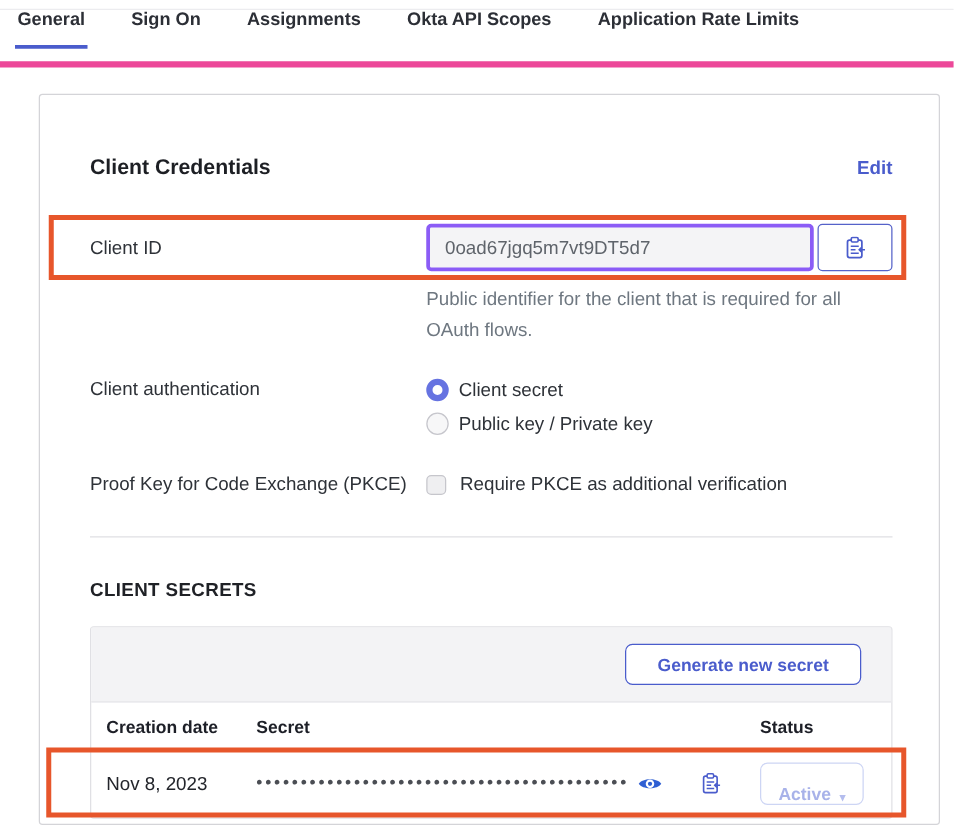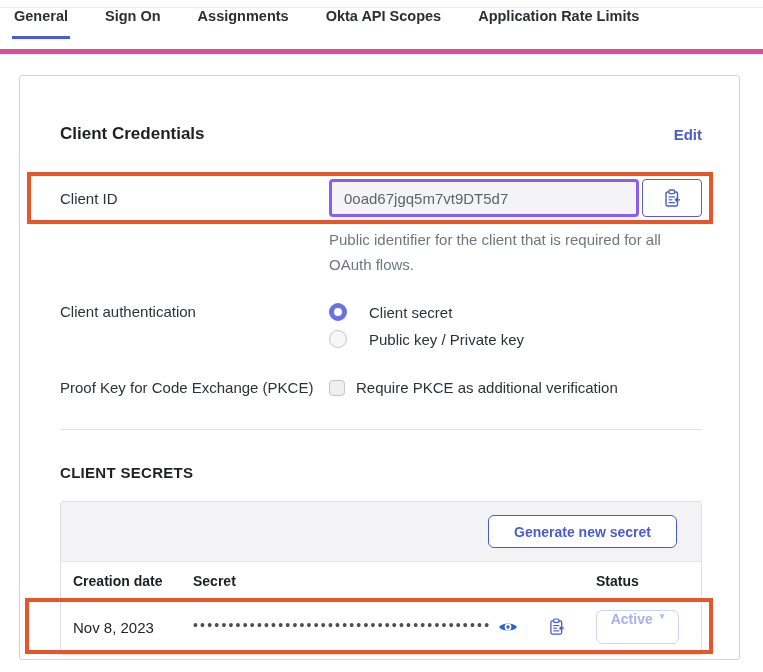--- a/index.html
+++ b/index.html
@@ -5,41 +5,41 @@
   * { margin:0; padding:0; box-sizing:border-box; }
   html,body { width:763px; height:672px; background:#fff; font-family:"Liberation Sans",sans-serif; color:#2e3238; }
   .top-hairline { height:1px; background:#ececef; margin-top:7px; }
 
   
   .tabbar { display:flex; align-items:flex-start; padding-left:12px; border-bottom:5px solid #ec4899; height:46px; }
   .tab { font-weight:bold; font-size:14.5px; color:#2c2f36; padding:0 2px 12px 2px; margin-right:33px; border-bottom:3px solid transparent; cursor:pointer; white-space:nowrap; }
   .tab.active { border-bottom-color:#4a5ccc; }
 
   
-  .card { position:relative; margin:21px 0 0 19px; width:721px; height:585px; border:1px solid #d4d4d8; border-radius:3px; background:#fff; padding:0 37px 0 40px; }
+  .card { position:relative; margin:21px 0 0 31px; width:721px; height:585px; border:1px solid #d4d4d8; border-radius:3px; background:#fff; padding:0 37px 0 40px; }
 
   .card-header { display:flex; justify-content:space-between; align-items:center; margin-top:48px; }
   .card-title { font-size:17px; font-weight:bold; color:#1d1f24; }
   .edit-link { font-size:15px; font-weight:bold; color:#4a5ccc; cursor:pointer; text-decoration:none;text-align:center; }
 
   .field-row { display:flex; align-items:center; position:relative; }
   .row-label { width:269px; font-size:15px; color:#2e3238; flex-shrink:0; }
 
   .clientid-row { margin-top:35px; height:38px; }
   .highlight-box { position:absolute; border:4px solid #e7562b; pointer-events:none; z-index:5; }
   .hl-clientid { left:-33px; right:-11px; top:-7px; bottom:-7px; }
 
   .id-input { width:312px; height:38px; background:#f4f4f6; border:3px solid #8b5cf6; border-radius:4px; color:#5f646b; font-size:15px; padding:0 12px; font-family:"Liberation Sans",sans-serif; }
   .copy-btn { width:60px; height:38px; margin-left:3px; background:#fff; border:1px solid #5562c9; border-radius:4px; display:flex; align-items:center; justify-content:center; cursor:pointer; }
 
   .help-text { margin:10px 0 0 269px; width:372px; font-size:15px; line-height:25px; color:#6e7780; }
 
   .auth-row { margin-top:26px; align-items:flex-start; }
   .radio-group { display:flex; flex-direction:column; gap:9px; }
-  .radio-option { display:flex; align-items:center; gap:22px; cursor:pointer; }
+  .radio-option { display:flex; align-items:center; gap:8px; cursor:pointer; }
   .radio { width:18px; height:18px; border-radius:50%; flex-shrink:0; }
   .radio.selected { border:5px solid #6673e1; background:#fff; }
   .radio.unselected { border:1px solid #c6c6cc; background:#f7f7f8; }
   .option-label { font-size:15px; color:#2e3238; }
 
   .pkce-row { margin-top:31px; align-items:center; }
   .checkbox { width:16px; height:16px; border-radius:4px; border:1px solid #c6c6cc; background:#efeff1; margin-right:11px; flex-shrink:0; cursor:pointer; }
 
   .divider { margin-top:33px; border-top:1px solid #e0e0e3; }
 
@@ -53,21 +53,21 @@
   .col-date { width:120px; flex-shrink:0; }
   .col-secret { flex:1; display:flex; align-items:center; }
   .col-status { width:93px; flex-shrink:0; }
 
   .trow { position:relative; height:54px; display:flex; align-items:center; padding:0 12px; }
   .hl-secret { left:-36px; right:-12px; top:-2px; bottom:0; }
   .date-text { font-size:15px; color:#23252b; }
   .dots { font-size:14px; letter-spacing:2.2px; color:#4b4e54; line-height:1; transform:translateY(-2px); }
   .eye-btn { margin-left:7px; cursor:pointer; display:flex; }
   .copy-secret-btn { margin-left:31px; cursor:pointer; display:flex; }
-  .status-btn { width:83px; height:34px; background:#fff; border:1px solid #cdd5f4; border-radius:6px; color:#a8b2e9; font-weight:bold; font-size:14px; display:flex; align-items:flex-start; justify-content:center; gap:7px; cursor:pointer; font-family:"Liberation Sans",sans-serif; }
+  .status-btn { width:83px; height:34px; background:#fff; border:1px solid #cdd5f4; border-radius:6px; color:#a8b2e9; font-weight:bold; font-size:14px; display:flex; align-items:flex-end; justify-content:center; gap:7px; cursor:pointer; font-family:"Liberation Sans",sans-serif; }
   .chev { font-size:9px; color:#b4bdee; }
 </style>
 </head>
 <body>
 
 <div class="top-hairline"></div>
 
 <div class="tabbar">
   <div class="tab active">General</div>
   <div class="tab">Sign On</div>

